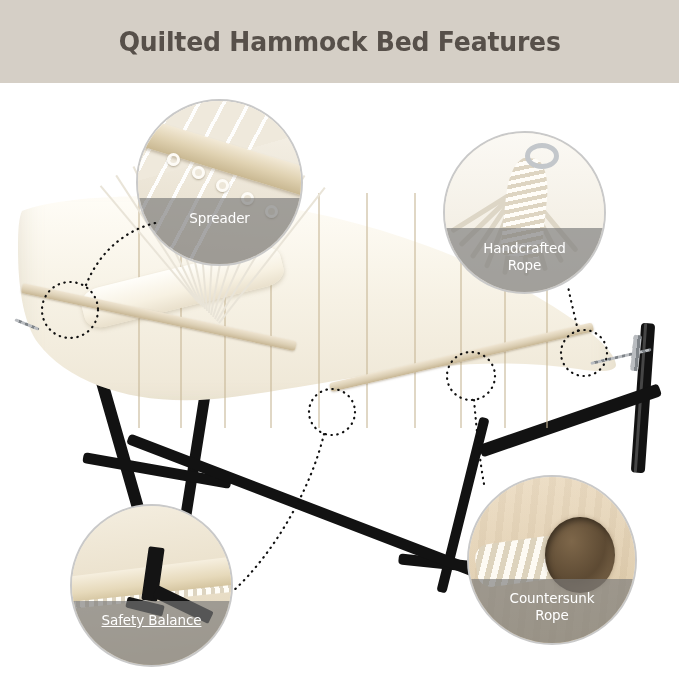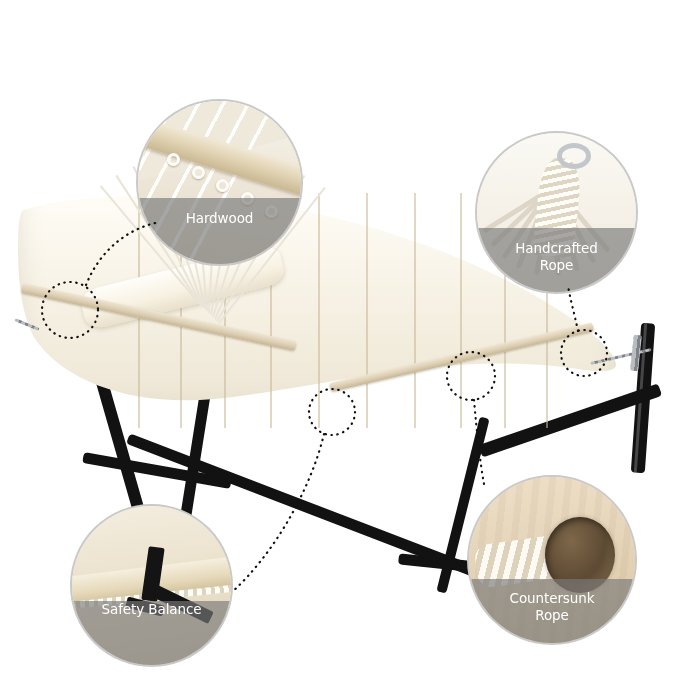--- a/index.html
+++ b/index.html
@@ -87,21 +87,21 @@
     background: rgba(122,122,122,0.66);
     color: #ffffff;
     text-align: center;
     font-size: 13.5px; line-height: 17px; font-weight: 400;
     padding: 7px 6px 10px;
     font-family: "DejaVu Sans", sans-serif;
     letter-spacing: -0.1px;
   }
   .callout.c-tl .caption { height: 66px; padding-top: 12px; }
   .callout.c-tr .caption { height: 64px; padding-top: 12px; }
-  .callout.c-bl .caption { height: 64px; padding-top: 0; }
+  .callout.c-bl .caption { height: 64px; padding-top: 11px; text-decoration: underline; }
   .callout.c-br .caption { height: 64px; padding-top: 11px; text-align: center; }
 
   
   .photo-spreader {
     background:
       linear-gradient(118deg, transparent 0 14%, rgba(255,255,255,.95) 14% 15.6%, transparent 15.6% 24%,
         rgba(255,255,255,.95) 24% 25.6%, transparent 25.6% 34%, rgba(255,255,255,.95) 34% 35.6%,
         transparent 35.6% 44%, rgba(255,255,255,.95) 44% 45.6%, transparent 45.6% 54%,
         rgba(255,255,255,.95) 54% 55.6%, transparent 55.6% 100%),
       linear-gradient(164deg, #efe9dc 0 38%, transparent 38%),
@@ -170,20 +170,23 @@
   }
 
   
   #overlay { position: absolute; left: 0; top: 0; width: 679px; height: 677px; pointer-events: none; }
 </style>
 </head>
 <body>
 
 <div id="page">
 
+  <div id="title-banner">
+    <div id="title-text">Quilted Hammock Bed Features</div>
+  </div>
 
   <div id="hero">
 
     <div class="stand-pole sheen" style="left:178px; top:52px; width:13px; height:200px; transform:rotate(3deg);"></div>
     <div class="stand-pole" style="left:122px; top:290px; width:12px; height:200px; transform:rotate(-16deg);"></div>
     <div class="stand-pole" style="left:186px; top:292px; width:11px; height:210px; transform:rotate(9deg);"></div>
     <div class="stand-pole" style="left:82px; top:382px; width:150px; height:11px; transform:rotate(10deg);"></div>
 
     <div class="stand-pole sheen" style="left:636px; top:240px; width:14px; height:150px; transform:rotate(4deg);"></div>
     <div class="stand-pole" style="left:470px; top:300px; width:190px; height:13px; transform:rotate(-19deg); transform-origin:right center;"></div>
@@ -233,25 +236,25 @@
   <div class="callout c-tl" style="left:136px; top:99px; width:167px; height:167px;">
     <div class="photo photo-spreader">
       <div class="bar"></div>
       <div class="loop" style="left:18%; top:32%;"></div>
       <div class="loop" style="left:33%; top:40%;"></div>
       <div class="loop" style="left:48%; top:48%;"></div>
       <div class="loop" style="left:63%; top:56%;"></div>
       <div class="loop" style="left:78%; top:64%;"></div>
     </div>
     <div class="caption">
-      <div>Hardwood</div>
-    </div>
-  </div>
-
-  <div class="callout c-tr" style="left:475px; top:131px; width:163px; height:163px;">
+      <div>Spreader</div>
+    </div>
+  </div>
+
+  <div class="callout c-tr" style="left:443px; top:131px; width:163px; height:163px;">
     <div class="photo photo-rope">
       <div class="strand" style="left:44%; top:36%; height:78px; transform:rotate(58deg);"></div>
       <div class="strand" style="left:44%; top:36%; height:80px; transform:rotate(46deg);"></div>
       <div class="strand" style="left:44%; top:36%; height:82px; transform:rotate(34deg);"></div>
       <div class="strand" style="left:44%; top:36%; height:84px; transform:rotate(22deg);"></div>
       <div class="strand" style="left:45%; top:36%; height:86px; transform:rotate(10deg);"></div>
       <div class="strand" style="left:46%; top:36%; height:86px; transform:rotate(-4deg);"></div>
       <div class="strand" style="left:47%; top:36%; height:84px; transform:rotate(-16deg);"></div>
       <div class="strand" style="left:48%; top:36%; height:82px; transform:rotate(-28deg);"></div>
       <div class="strand" style="left:49%; top:36%; height:80px; transform:rotate(-40deg);"></div>

